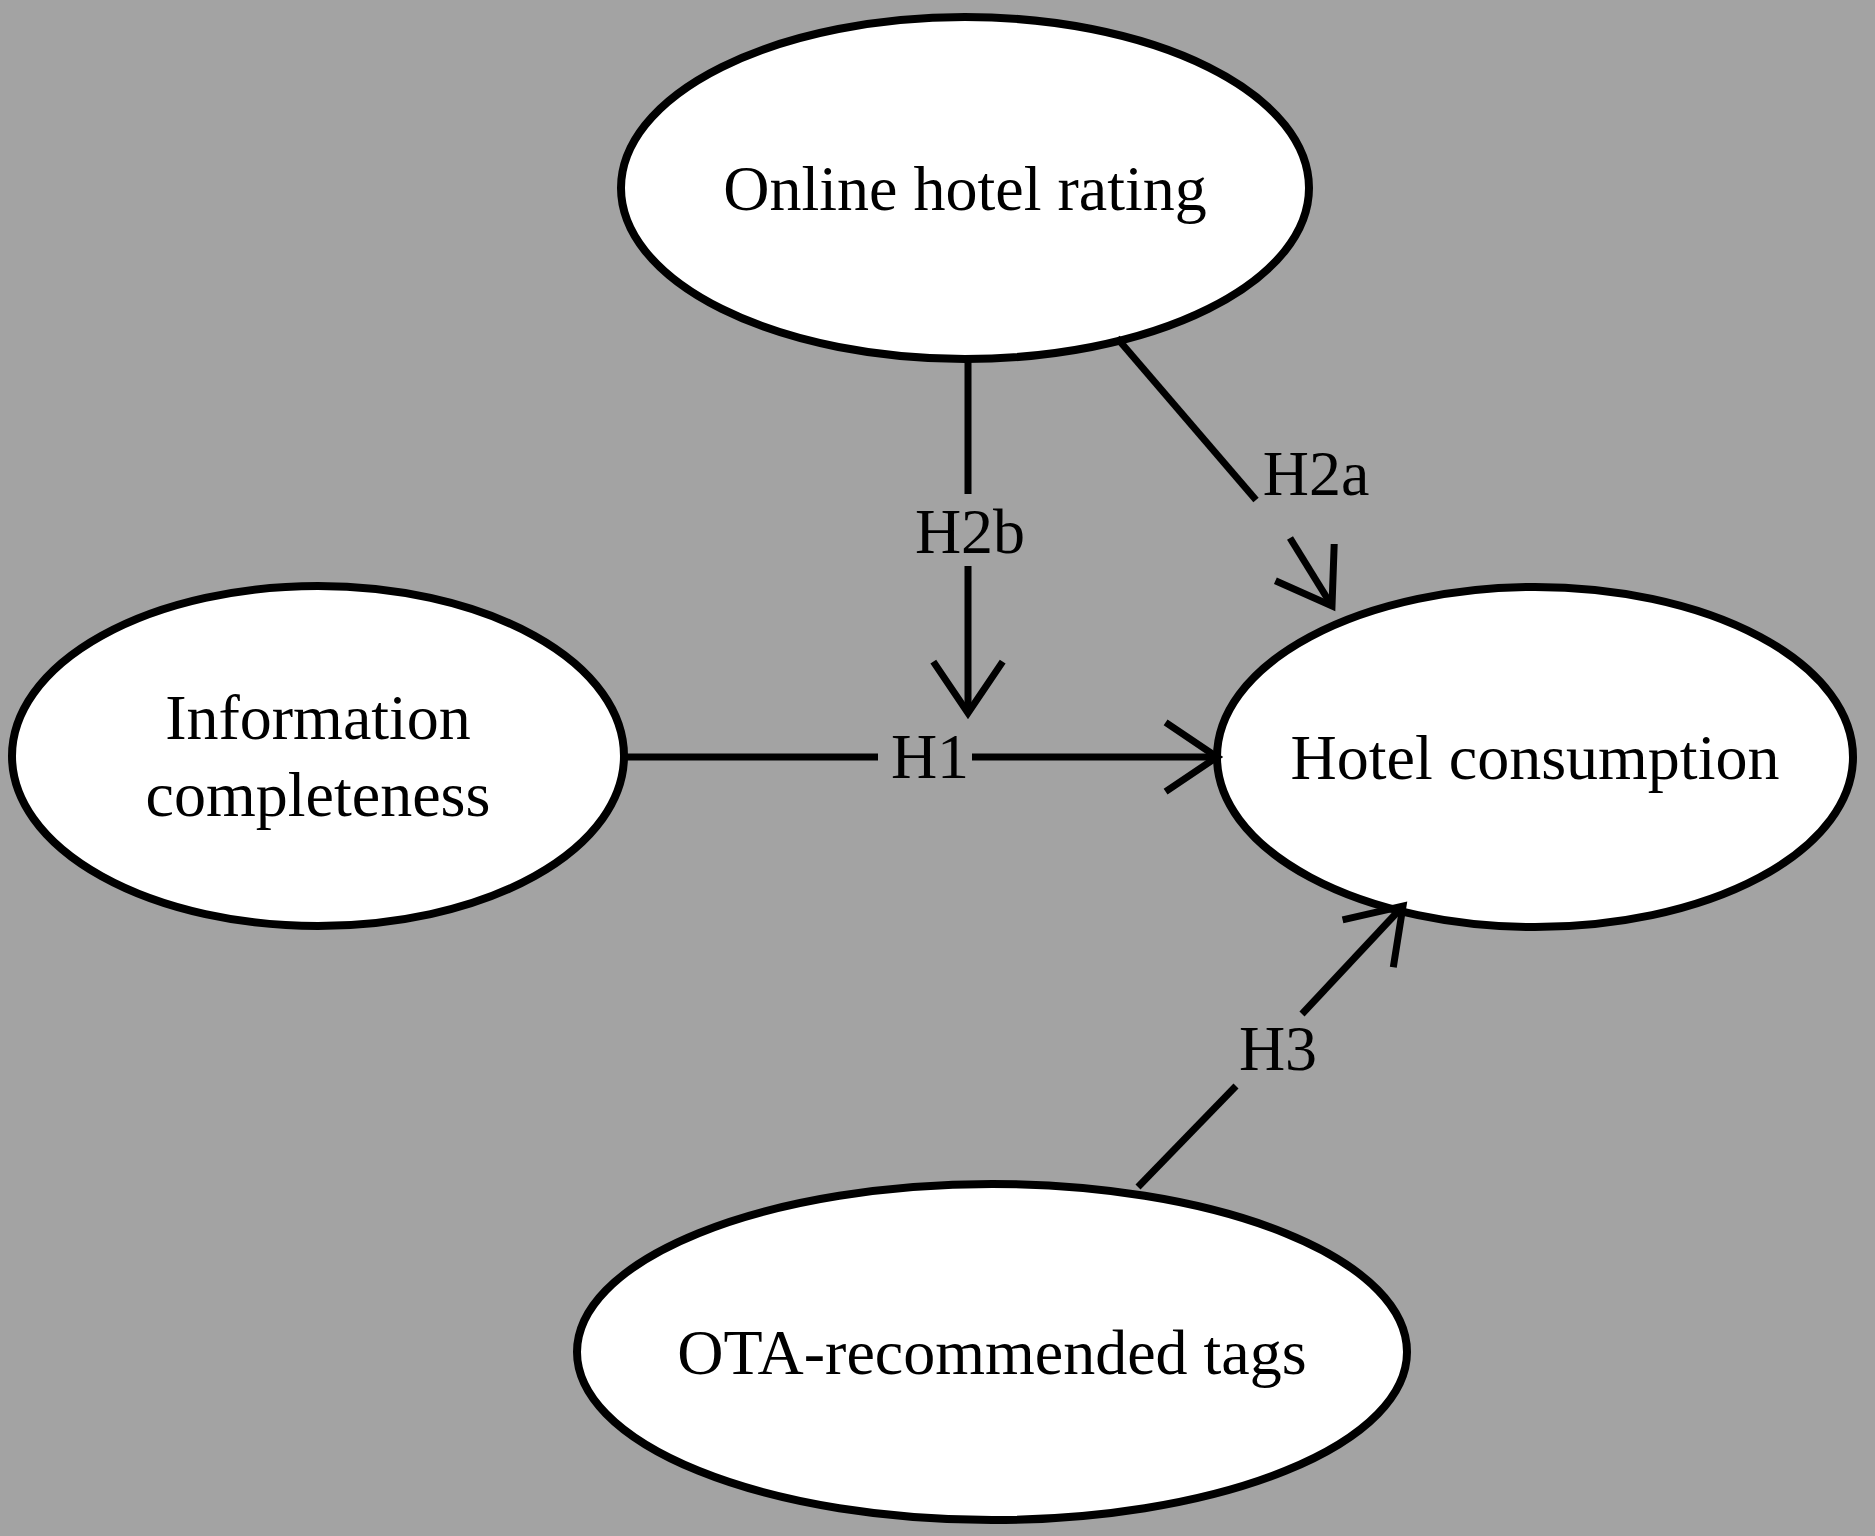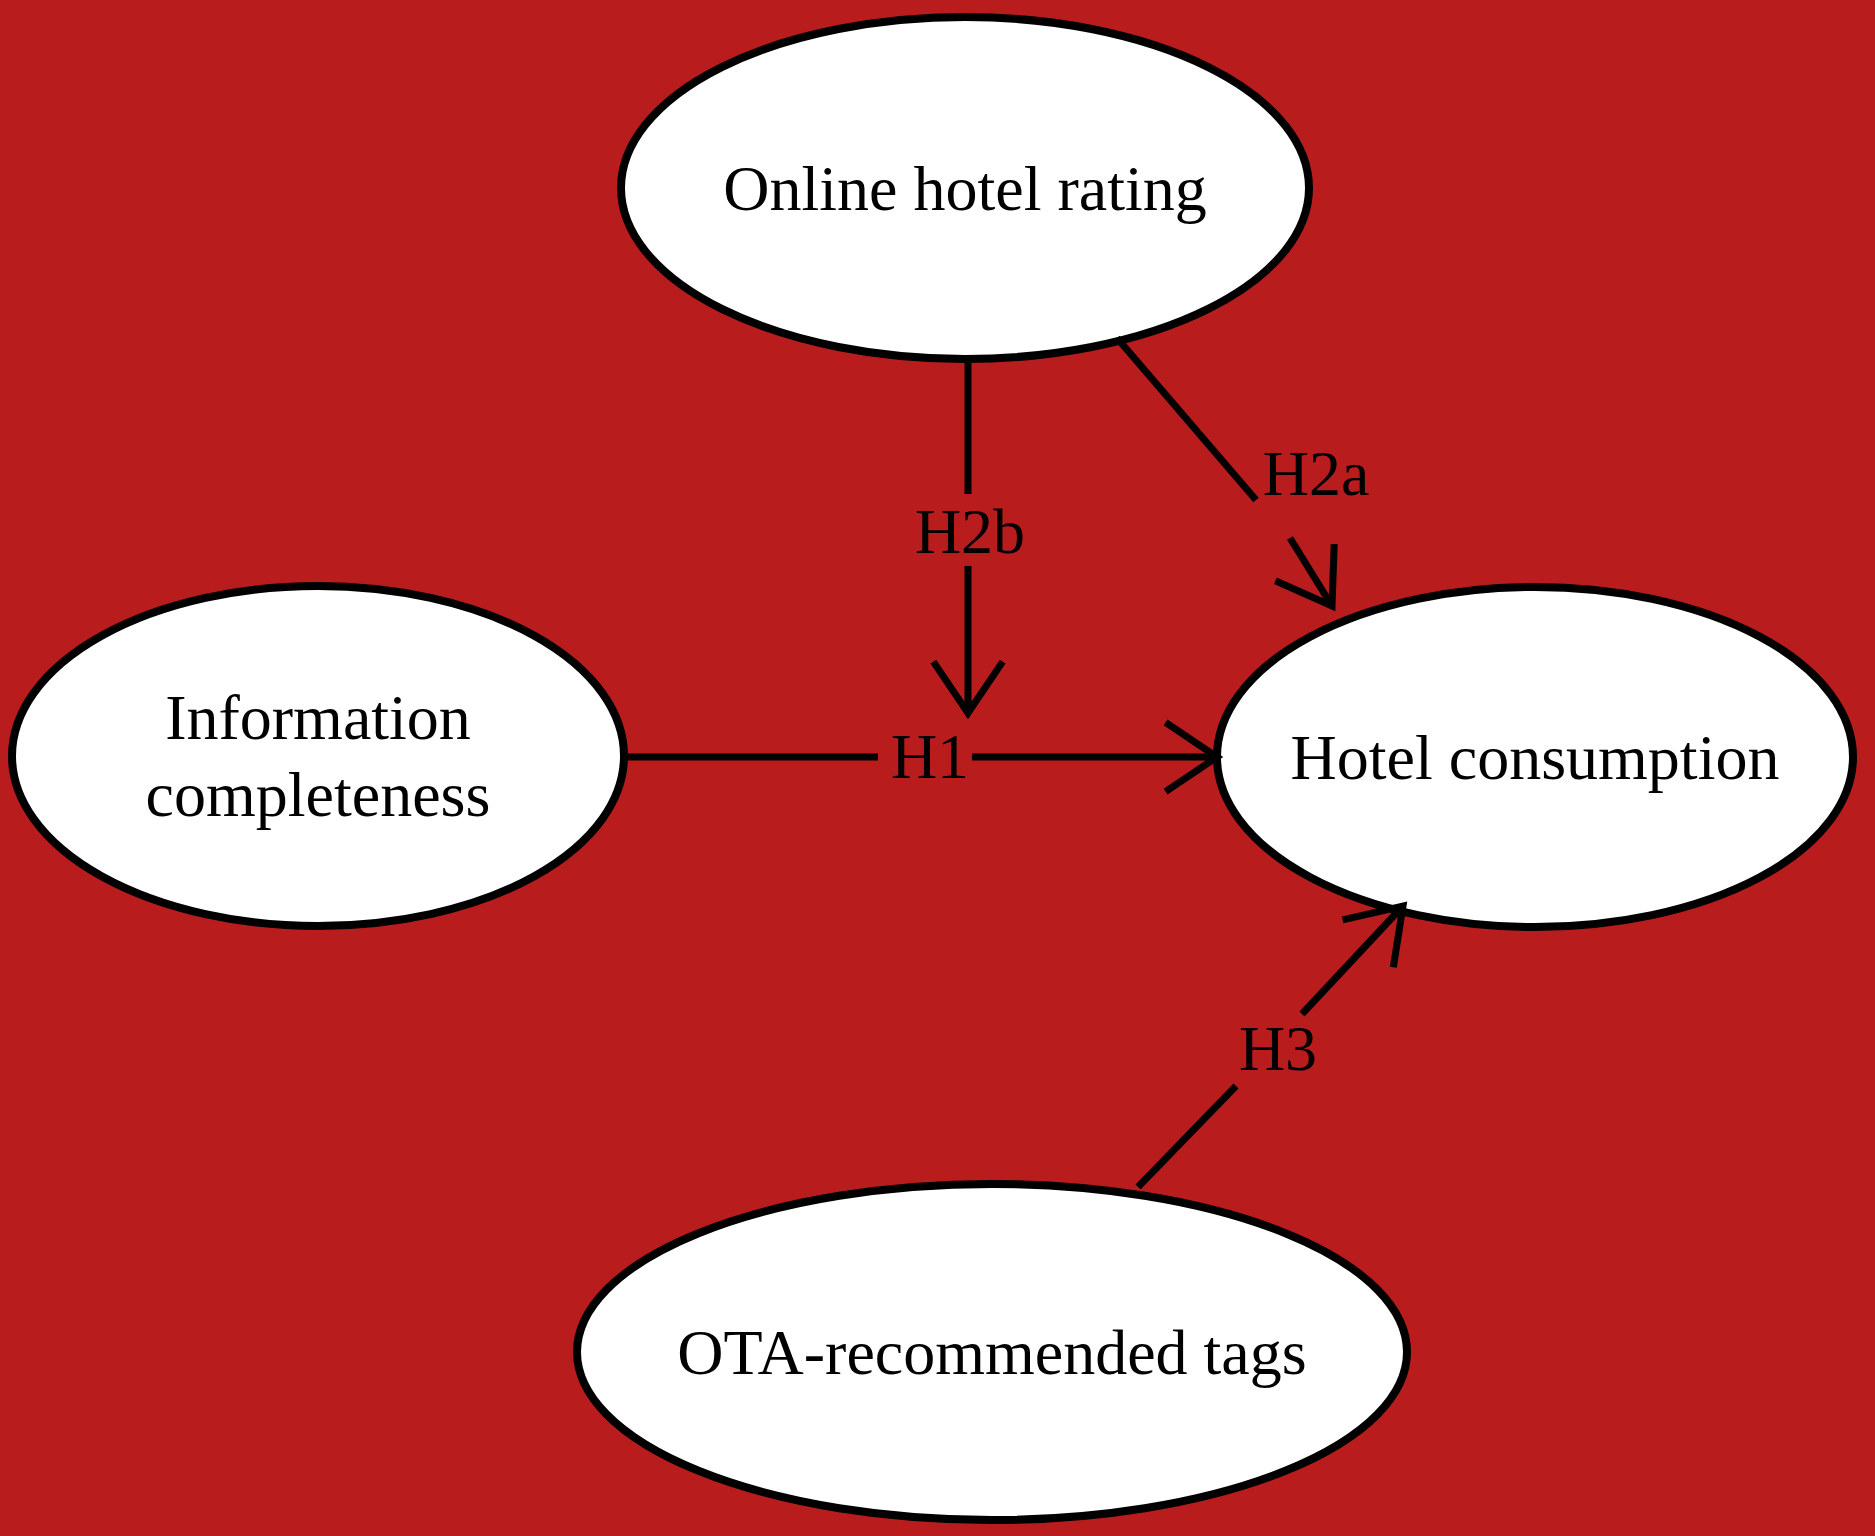--- a/index.html
+++ b/index.html
@@ -3,21 +3,21 @@
 <meta charset="utf-8">
 <style>
   html, body {
     margin: 0;
     padding: 0;
     background: #ffffff;
   }
   .canvas-wrap {
     width: 1875px;
     height: 1536px;
-    background: #b91c1c;
+    background: #a3a3a3;
     overflow: hidden;
   }
   svg {
     display: block;
     font-family: "Liberation Serif", "DejaVu Serif", serif;
   }
   svg text {
     user-select: none;
   }
 </style>

